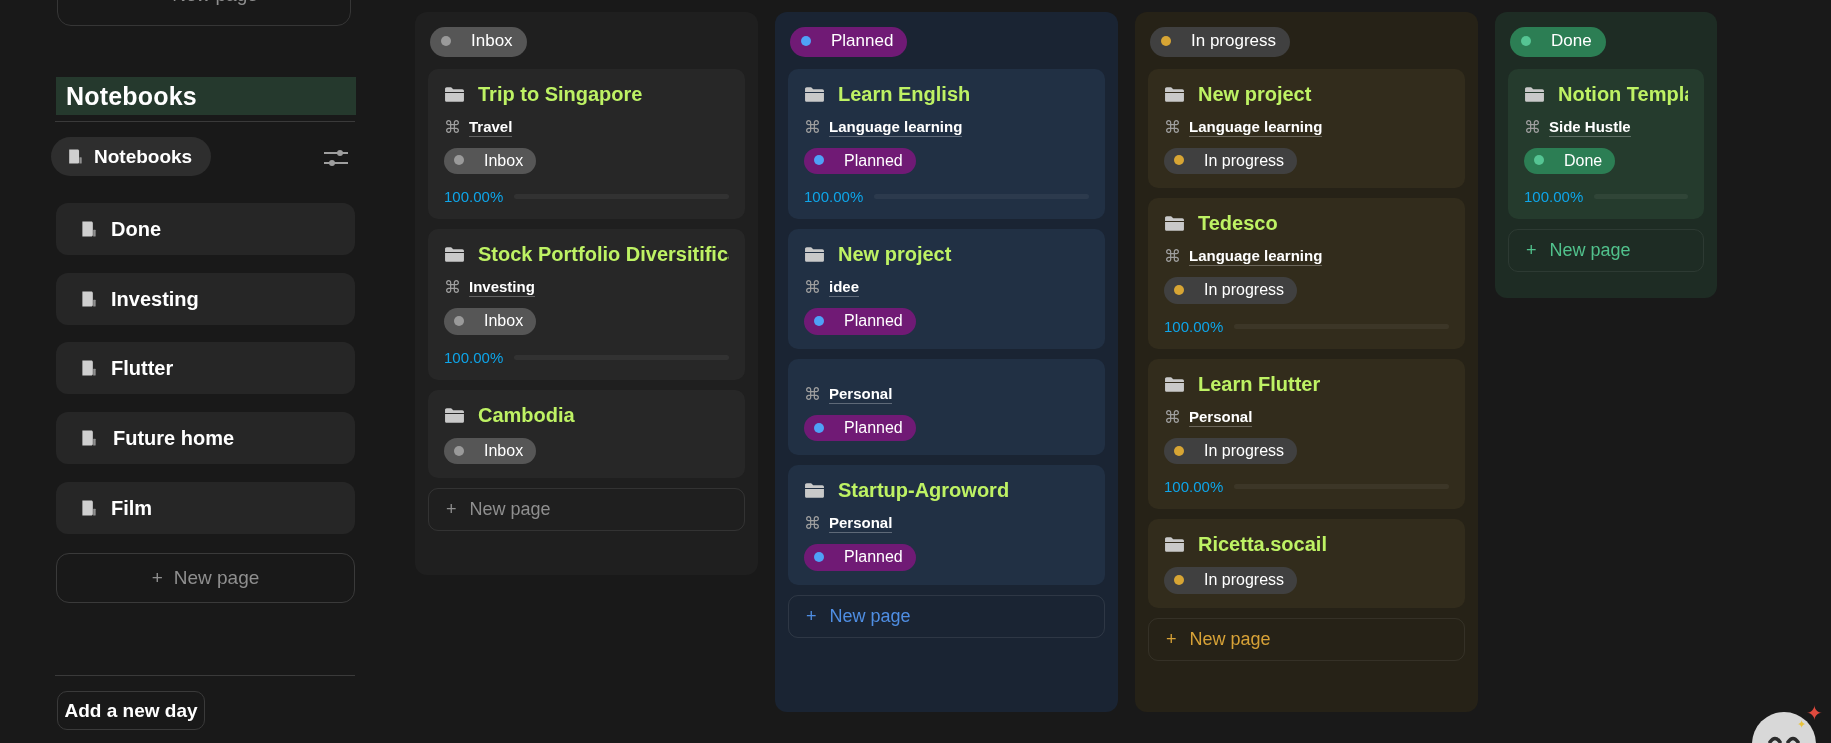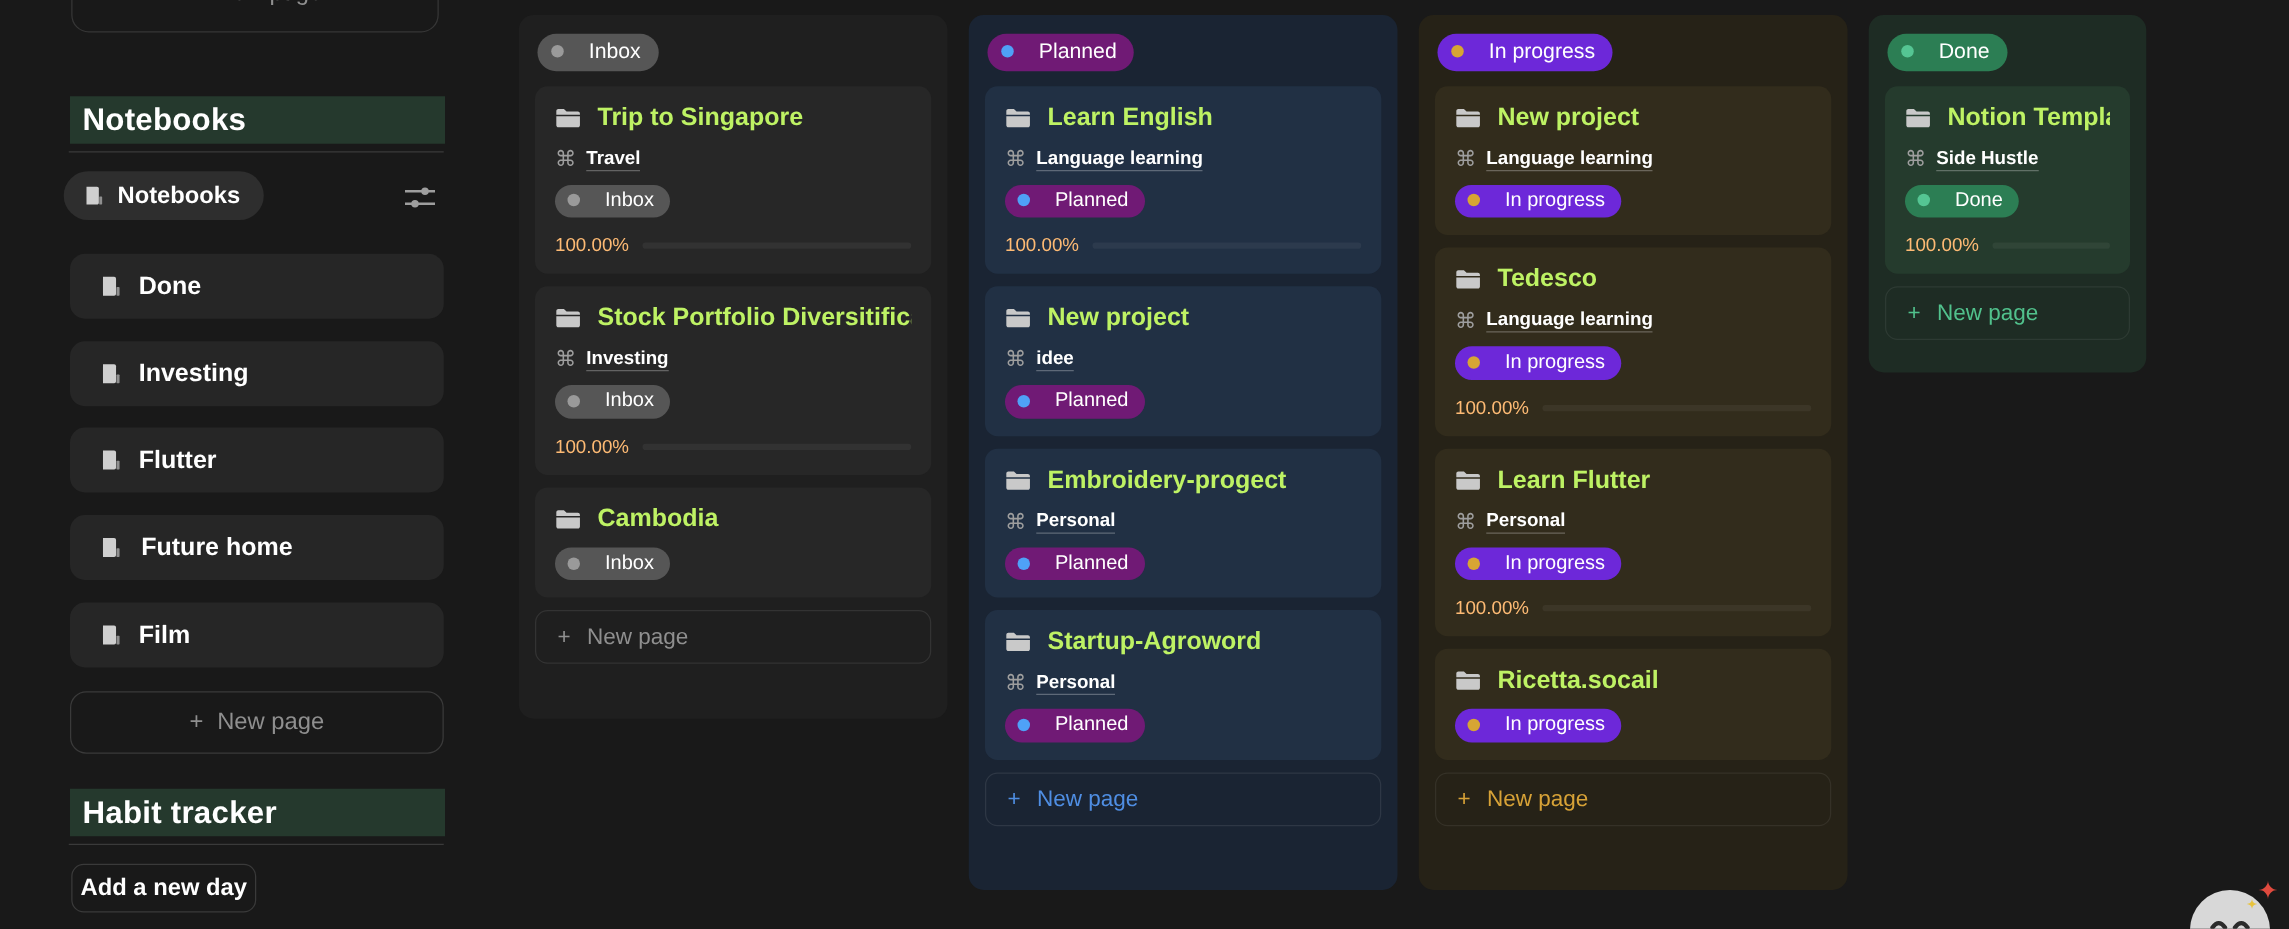--- a/index.html
+++ b/index.html
@@ -55,37 +55,37 @@
   .col-done    {left:1495px;width:222px;height:286px;background:#1e2c24;overflow:hidden;}
   .col-head{margin:2px 0 12px 2px;}
   .pill{
     display:inline-flex;align-items:center;gap:20px;border-radius:999px;
     padding:4px 13px 5px 10px;color:#fff;font-size:16px;line-height:1.1;
   }
   .col-head .pill{font-size:17px;padding:5px 14px 6px 11px;}
   .dot{width:10px;height:10px;border-radius:50%;flex:0 0 auto;}
   .pill-gray {background:#565656;} .pill-gray  .dot{background:#9a9a9a;}
   .pill-blue {background:#701a75;align-items:center;} .pill-blue  .dot{background:#4fa1f7;}
-  .pill-gold {background:#6d28d9;} .pill-gold  .dot{background:#d7a534;}
+  .pill-gold {background:#404040;} .pill-gold  .dot{background:#d7a534;}
   .pill-green{background:#2c7e54;} .pill-green .dot{background:#55c593;}
   .card{border-radius:10px;padding:14px 16px;margin-bottom:10px;box-sizing:border-box;}
   .col-inbox    .card{background:#272727;}
   .col-planned  .card{background:#213044;}
   .col-progress .card{background:#322c1c;}
   .col-done     .card{background:#253b2d;}
   .title-row{display:flex;align-items:center;gap:13px;font-weight:bold;font-size:20px;
     color:#bef264;white-space:nowrap;overflow:hidden;}
   .title-row svg{flex:0 0 auto;}
   .tag-row{margin-top:12px;display:flex;align-items:center;gap:8px;
     font-size:15px;font-weight:bold;color:#fff;}
   .tag-cmd{color:#9e9e9e;font-weight:normal;font-size:17px;line-height:1;}
   .tag-name{border-bottom:1px solid rgba(255,255,255,.28);padding-bottom:1px;white-space:nowrap;}
   .status-row{margin-top:11px;}
   .progress-row{margin-top:14px;display:flex;align-items:center;gap:11px;
-    font-size:15px;color:#fdba74;}
+    font-size:15px;color:#0ea5e9;}
   .progress-track{flex:1;height:5px;border-radius:3px;background:rgba(255,255,255,.05);}
   .progress-fill{height:100%;border-radius:3px;background:#3a9f68;}
   .footer-btn{
     border:1px solid rgba(255,255,255,.09);border-radius:10px;height:43px;
     display:flex;align-items:center;gap:13px;padding:0 17px;font-size:18px;box-sizing:border-box;
   }
   .col-inbox    .footer-btn{color:#8f8f8f;}
   .col-planned  .footer-btn{color:#4f8ee3;}
   .col-progress .footer-btn{color:#d7a237;border-color:rgba(255,255,255,.07);}
   .col-done     .footer-btn{color:#51c18c;border-color:rgba(255,255,255,.07);width:196px;}
@@ -160,23 +160,20 @@
         <rect x="12.6" y="8.6" width="2.2" height="6.1" rx="0.5" fill="#8f8f8f"></rect>
       </svg>
     <span>Film</span>
   </div>
 
   <div class="sb-newpage">
     <span class="plus">+</span>
     <span>New page</span>
   </div>
 
-  <div class="sb-heading" style="top:631px;">
-    <span>Habit tracker</span>
-  </div>
   <div class="sb-divider" style="top:675px;"></div>
 
   <div class="sb-addday">
     <span>Add a new day</span>
   </div>
 </div>
 
 <div class="col col-inbox">
   <div class="col-head">
     <span class="pill pill-gray">
@@ -301,27 +298,20 @@
     </div>
     <div class="status-row">
       <span class="pill pill-blue">
         <span class="dot"></span>
         <span>Planned</span>
       </span>
     </div>
   </div>
 
   <div class="card">
-    <div class="title-row">
-      <svg width="21" height="17" viewBox="0 0 20 16">
-          <path fill="#c9c9c9" d="M1 2.6C1 1.7 1.7 1 2.6 1h4.2l2 2h8.6c.9 0 1.6.7 1.6 1.6v.9H1z"></path>
-          <path fill="#c9c9c9" d="M1 6.6h18v6.8c0 .9-.7 1.6-1.6 1.6H2.6c-.9 0-1.6-.7-1.6-1.6z"></path>
-        </svg>
-      <span>Embroidery-progect</span>
-    </div>
     <div class="tag-row">
       <span class="tag-cmd">⌘</span>
       <span class="tag-name">Personal</span>
     </div>
     <div class="status-row">
       <span class="pill pill-blue">
         <span class="dot"></span>
         <span>Planned</span>
       </span>
     </div>

